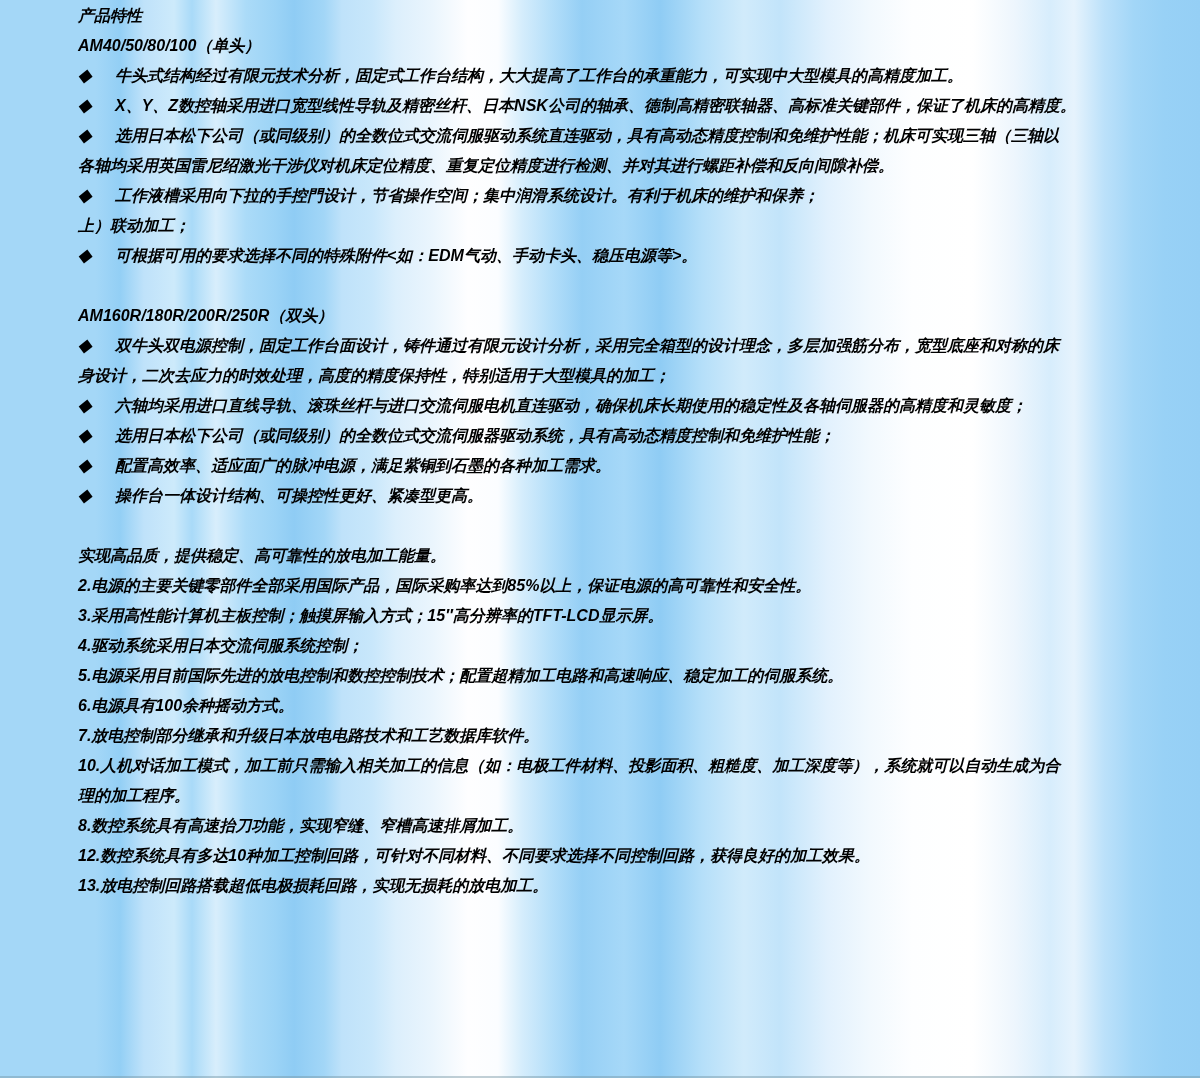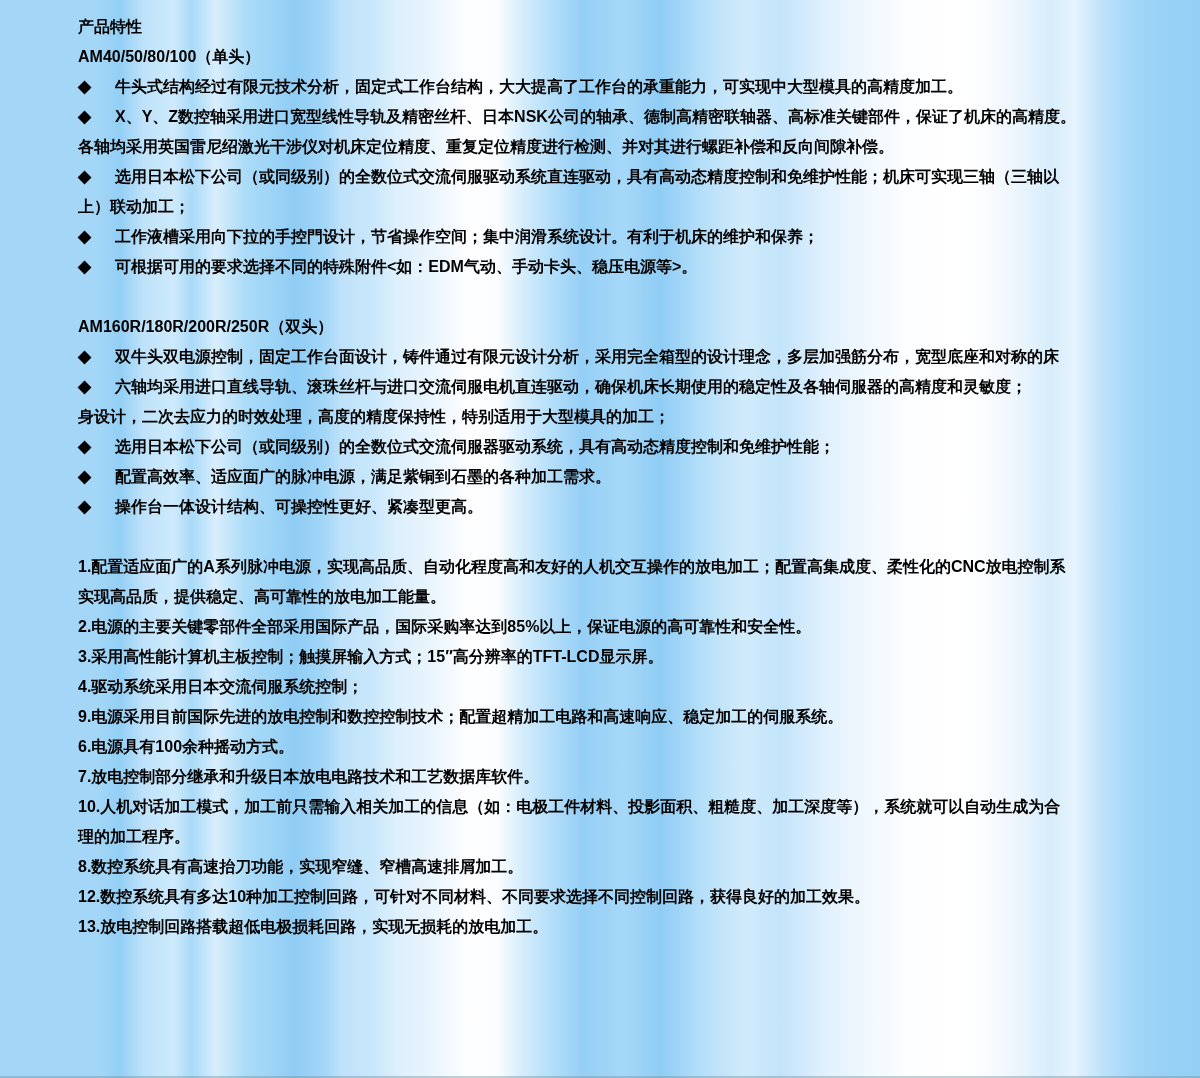--- a/index.html
+++ b/index.html
@@ -23,22 +23,23 @@
   body::after {
     content: "";
     position: absolute;
     left: 0; right: 0; bottom: 0;
     height: 2px;
     background: rgba(120,150,165,0.45);
   }
   .content {
     position: absolute;
     left: 78px;
-    top: 12px;
+    top: 1px;
     width: 1110px;
+    font-style: italic;
   }
   .line {
     height: 30px;
     line-height: 30px;
     font-size: 16px;
     font-weight: bold;
     color: #000000;
     white-space: nowrap;
   }
   .bullet {
@@ -57,70 +58,69 @@
 
   <div class="line">AM40/50/80/100（单头）</div>
 
   <div class="line">
     <span class="bullet">◆</span><span>牛头式结构经过有限元技术分析，固定式工作台结构，大大提高了工作台的承重能力，可实现中大型模具的高精度加工。</span>
   </div>
 
   <div class="line">
     <span class="bullet">◆</span><span>X、Y、Z数控轴采用进口宽型线性导轨及精密丝杆、日本NSK公司的轴承、德制高精密联轴器、高标准关键部件，保证了机床的高精度。</span>
   </div>
-  <div class="line">各轴均采用英国雷尼绍激光干涉仪对机床定位精度、重复定位精度进行检测、并对其进行螺距补偿和反向间隙补偿。</div>
-
   <div class="line">
     <span class="bullet">◆</span><span>选用日本松下公司（或同级别）的全数位式交流伺服驱动系统直连驱动，具有高动态精度控制和免维护性能；机床可实现三轴（三轴以</span>
   </div>
-  <div class="line">上）联动加工；</div>
 
+  <div class="line">各轴均采用英国雷尼绍激光干涉仪对机床定位精度、重复定位精度进行检测、并对其进行螺距补偿和反向间隙补偿。</div>
   <div class="line">
     <span class="bullet">◆</span><span>工作液槽采用向下拉的手控門设计，节省操作空间；集中润滑系统设计。有利于机床的维护和保养；</span>
   </div>
+
+  <div class="line">上）联动加工；</div>
 
   <div class="line">
     <span class="bullet">◆</span><span>可根据可用的要求选择不同的特殊附件&lt;如：EDM气动、手动卡头、稳压电源等&gt;。</span>
   </div>
 
   <div class="spacer"></div>
 
   <div class="line">AM160R/180R/200R/250R（双头）</div>
 
   <div class="line">
     <span class="bullet">◆</span><span>双牛头双电源控制，固定工作台面设计，铸件通过有限元设计分析，采用完全箱型的设计理念，多层加强筋分布，宽型底座和对称的床</span>
   </div>
+  <div class="line">身设计，二次去应力的时效处理，高度的精度保持性，特别适用于大型模具的加工；</div>
+
   <div class="line">
     <span class="bullet">◆</span><span>六轴均采用进口直线导轨、滚珠丝杆与进口交流伺服电机直连驱动，确保机床长期使用的稳定性及各轴伺服器的高精度和灵敏度；</span>
   </div>
-
-  <div class="line">身设计，二次去应力的时效处理，高度的精度保持性，特别适用于大型模具的加工；</div>
 
   <div class="line">
     <span class="bullet">◆</span><span>选用日本松下公司（或同级别）的全数位式交流伺服器驱动系统，具有高动态精度控制和免维护性能；</span>
   </div>
 
   <div class="line">
     <span class="bullet">◆</span><span>配置高效率、适应面广的脉冲电源，满足紫铜到石墨的各种加工需求。</span>
   </div>
 
   <div class="line">
     <span class="bullet">◆</span><span>操作台一体设计结构、可操控性更好、紧凑型更高。</span>
   </div>
 
 
   <div class="spacer"></div>
 
 
-  <div class="line">1.配置适应面广的A系列脉冲电源，实现高品质、自动化程度高和友好的人机交互操作的放电加工；配置高集成度、柔性化的CNC放电控制系</div>
   <div class="line">实现高品质，提供稳定、高可靠性的放电加工能量。</div>
   <div class="line">2.电源的主要关键零部件全部采用国际产品，国际采购率达到85%以上，保证电源的高可靠性和安全性。</div>
   <div class="line">3.采用高性能计算机主板控制；触摸屏输入方式；15″高分辨率的TFT-LCD显示屏。</div>
   <div class="line">4.驱动系统采用日本交流伺服系统控制；</div>
-  <div class="line">9.电源采用目前国际先进的放电控制和数控控制技术；配置超精加工电路和高速响应、稳定加工的伺服系统。</div>
+  <div class="line">5.电源采用目前国际先进的放电控制和数控控制技术；配置超精加工电路和高速响应、稳定加工的伺服系统。</div>
   <div class="line">6.电源具有100余种摇动方式。</div>
   <div class="line">7.放电控制部分继承和升级日本放电电路技术和工艺数据库软件。</div>
   <div class="line">10.人机对话加工模式，加工前只需输入相关加工的信息（如：电极工件材料、投影面积、粗糙度、加工深度等），系统就可以自动生成为合</div>
   <div class="line">理的加工程序。</div>
   <div class="line">8.数控系统具有高速抬刀功能，实现窄缝、窄槽高速排屑加工。</div>
   <div class="line">12.数控系统具有多达10种加工控制回路，可针对不同材料、不同要求选择不同控制回路，获得良好的加工效果。</div>
   <div class="line">13.放电控制回路搭载超低电极损耗回路，实现无损耗的放电加工。</div>
 
 </div>
 

